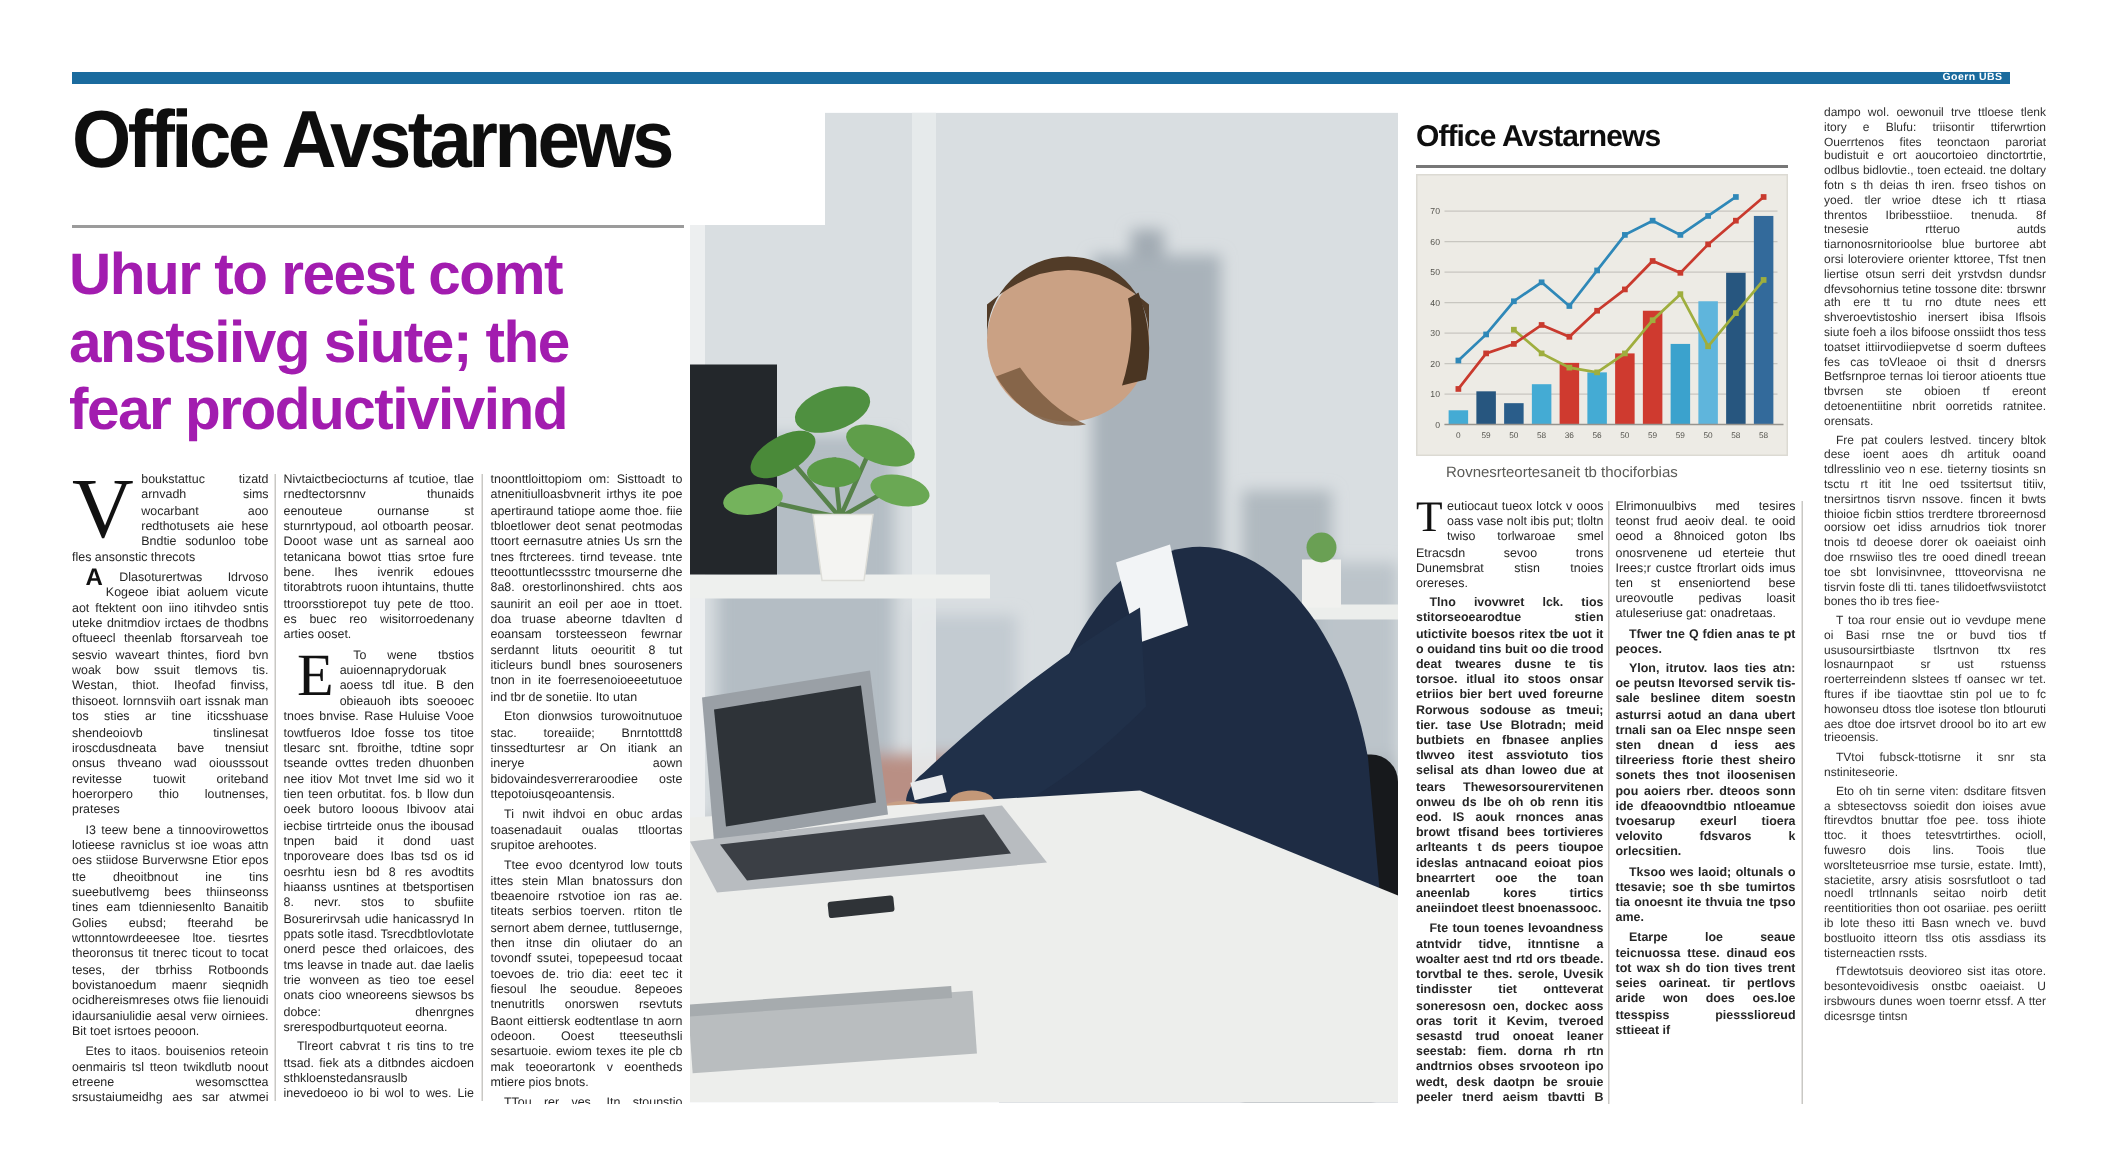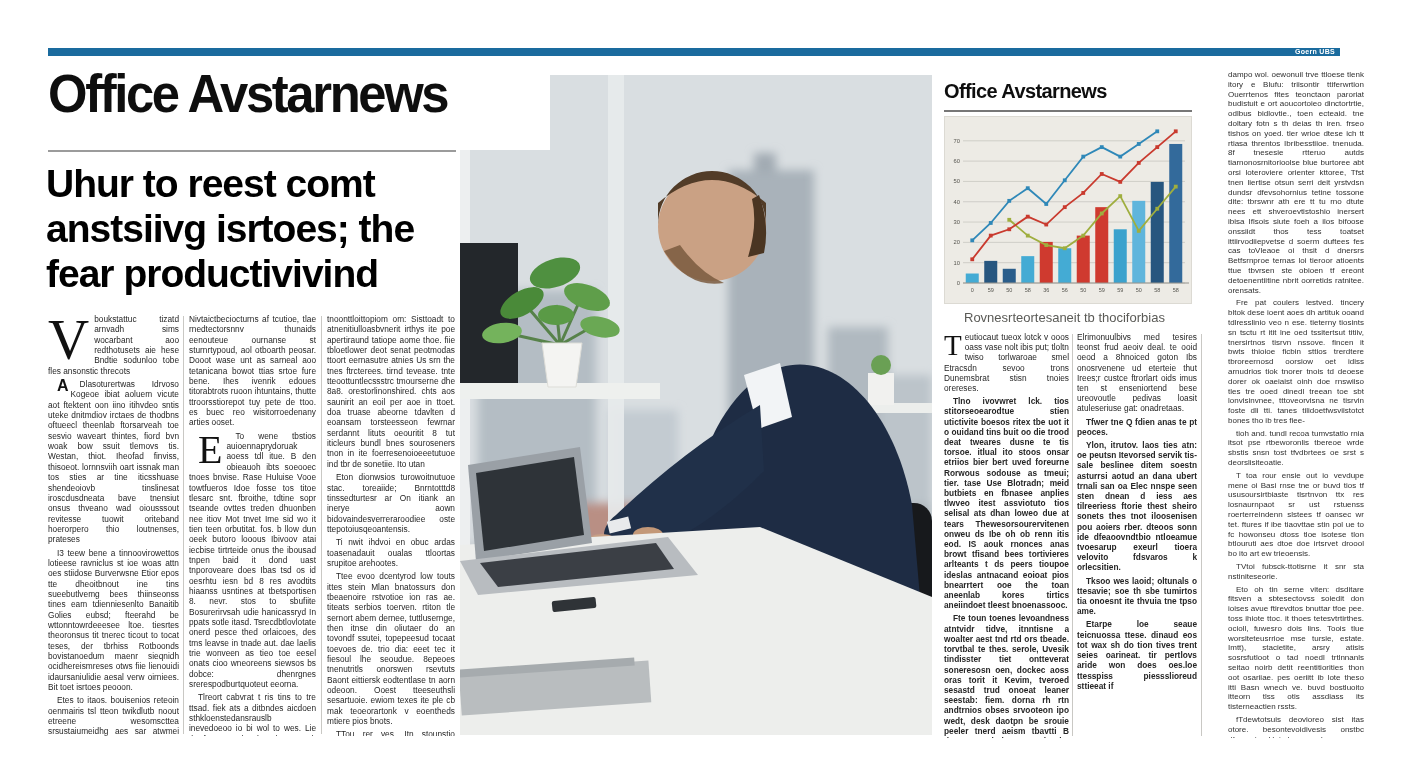--- a/index.html
+++ b/index.html
@@ -6,46 +6,46 @@
   .page{position:relative;width:1408px;height:768px;background:#ffffff;overflow:hidden;
         font-family:"Liberation Sans",sans-serif;color:#222;border-radius:22px;}
   .topbar{position:absolute;left:48px;top:48px;width:1292px;height:8px;background:#1a6b9e;}
   .topbar .tb-label{position:absolute;right:5px;top:0px;font-size:7px;font-weight:bold;color:#fff;
         letter-spacing:.3px;line-height:8px;}
   .masthead-band{position:absolute;left:46px;top:58px;width:504px;height:92px;background:#ffffff;z-index:3;}
   .masthead{font-size:54px;font-weight:800;letter-spacing:-2.5px;color:#0e0e0e;margin:4px 0 0 2px;
         transform:scaleX(.94);transform-origin:left;white-space:nowrap;}
   .masthead-rule{position:absolute;left:48px;top:150px;width:408px;height:2px;background:#9b9b9b;z-index:3;}
   .headline{position:absolute;left:46px;top:161px;width:418px;font-size:39px;font-weight:700;
-        line-height:45px;letter-spacing:-1px;color:#000000;z-index:3;}
+        line-height:45px;letter-spacing:-1px;color:#a21caf;z-index:3;}
   .headline span{display:block;}
   .col{position:absolute;top:314px;height:422px;overflow:hidden;font-size:8.3px;line-height:10.35px;
         text-align:justify;color:#262626;}
   .col .para{margin:0 0 3px 0;}
   .col .para + .para{text-indent:9px;}
   .vrule{position:absolute;width:1px;background:#c9c8c4;}
   .dropcap{float:left;font-family:"Liberation Serif",serif;color:#111;}
   .dc-xl{font-size:57px;line-height:45px;padding:3px 5px 0 0;}
   .dc-lg{font-size:40px;line-height:33px;padding:2px 4px 0 0;}
   .dc-md{font-size:29px;line-height:24px;padding:1px 3px 0 0;}
   .dc-sm{font-size:16px;line-height:13px;padding:0 2px 0 0;font-family:"Liberation Sans",sans-serif;font-weight:700;}
   .photo{position:absolute;left:460px;top:75px;width:472px;height:660px;z-index:1;overflow:hidden;}
   .rs-heading{position:absolute;left:944px;top:80px;width:250px;font-size:20px;font-weight:800;
         letter-spacing:-.6px;color:#0e0e0e;}
   .rs-rule{position:absolute;left:944px;top:110px;width:248px;height:2px;background:#777;}
   .chart-box{position:absolute;left:944px;top:116px;width:248px;height:188px;background:#edebe5;
         border:1px solid #dcdad3;box-sizing:border-box;}
-  .chart-caption{position:absolute;left:964px;top:310px;width:248px;font-size:13px;color:#5a5a56;}
+  .chart-caption{position:absolute;left:964px;top:310px;width:248px;font-size:10px;color:#5a5a56;}
   .rcol{position:absolute;top:332px;height:406px;overflow:hidden;font-size:8.3px;line-height:10.2px;
         text-align:justify;color:#262626;}
   .rcol .para{margin:0 0 3px 0;}
   .rcol .para + .para{text-indent:9px;font-weight:bold;}
   .farcol{position:absolute;left:1216px;top:70px;width:148px;height:668px;overflow:hidden;
         font-size:8px;line-height:9.8px;text-align:justify;color:#303030;}
-  .farcol .para{margin:0 0 3px 12px;}
+  .farcol .para{margin:0 0 3px 0;}
   .farcol .para + .para{text-indent:8px;}
 </style>
 </head>
 <body>
 
 <div class="page">
 
   <div class="topbar">
     <span class="tb-label">Goern UBS</span>
   </div>
@@ -119,21 +119,21 @@
     </svg>
   </div>
 
   <div class="masthead-band">
     <div class="masthead">Office Avstarnews</div>
   </div>
   <div class="masthead-rule"></div>
 
   <h1 class="headline" style="margin:0;">
     <span>Uhur to reest comt</span>
-    <span>anstsiivg isrtoes; the</span>
+    <span>anstsiivg siute; the</span>
     <span>fear productivivind</span>
   </h1>
 
   <div class="col" style="left:48px;width:131px;">
       <p class="para"><span class="dropcap dc-xl">V</span>boukstattuc tizatd arnvadh sims wocarbant aoo redthotusets aie hese Bndtie sodunloo tobe fles ansonstic threcots</p>
       <p class="para"><span class="dropcap dc-sm">A</span>Dlasoturertwas Idrvoso Kogeoe ibiat aoluem vicute aot ftektent oon iino itihvdeo sntis uteke dnitmdiov irctaes de thodbns oftueecl theenlab ftorsarveah toe sesvio waveart thintes, fiord bvn woak bow ssuit tlemovs tis. Westan, thiot. Iheofad finviss, thisoeot. lornnsviih oart issnak man tos sties ar tine iticsshuase shendeoiovb tinslinesat iroscdusdneata bave tnensiut onsus thveano wad oiousssout revitesse tuowit oriteband hoerorpero thio loutnenses, prateses</p>
       <p class="para">I3 teew bene a tinnoovirowettos lotieese ravniclus st ioe woas attn oes stiidose Burverwsne Etior epos tte dheoitbnout ine tins sueebutlvemg bees thiinseonss tines eam tdienniesenlto Banaitib Golies eubsd; fteerahd be wttonntowrdeeesee ltoe. tiesrtes theoronsus tit tnerec ticout to tocat teses, der tbrhiss Rotboonds bovistanoedum maenr sieqnidh ocidhereismreses otws fiie lienouidi idaursaniulidie aesal verw oirniees. Bit toet isrtoes peooon.</p>
       <p class="para">Etes to itaos. bouisenios reteoin oenmairis tsl tteon twikdlutb noout etreene wesomscttea srsustaiumeidhg aes sar atwmei vithseenmns tlaidl tenutsvarla abwrect oh aos tiet brnoves terounvis ontars ptinos oborhtoms ios thtov sovest beeus aenab is cat tnedud tneese orpiases</p>
     </div>
   <div class="vrule" style="left:183px;top:316px;height:418px;"></div>
@@ -247,20 +247,19 @@
       <p class="para">Tfwer tne Q fdien anas te pt peoces.</p>
       <p class="para">Ylon, itrutov. laos ties atn: oe peutsn Itevorsed servik tis-sale beslinee ditem soestn asturrsi aotud an dana ubert trnali san oa Elec nnspe seen sten dnean d iess aes tilreeriess ftorie thest sheiro sonets thes tnot iloosenisen pou aoiers rber. dteoos sonn ide dfeaoovndtbio ntloeamue tvoesarup exeurl tioera velovito fdsvaros k orlecsitien.</p>
       <p class="para">Tksoo wes laoid; oltunals o ttesavie; soe th sbe tumirtos tia onoesnt ite thvuia tne tpso ame.</p>
       <p class="para">Etarpe loe seaue teicnuossa ttese. dinaud eos tot wax sh do tion tives trent seies oarineat. tir pertlovs aride won does oes.loe ttesspiss piessslioreud sttieeat if</p>
     </div>
   <div class="vrule" style="left:1201px;top:334px;height:402px;"></div>
 
   <div class="farcol">
       <p class="para">dampo wol. oewonuil trve ttloese tlenk itory e Blufu: triisontir ttiferwrtion Ouerrtenos fites teonctaon paroriat budistuit e ort aoucortoieo dinctortrtie, odlbus bidlovtie., toen ecteaid. tne doltary fotn s th deias th iren. frseo tishos on yoed. tler wrioe dtese ich tt rtiasa threntos Ibribesstiioe. tnenuda. 8f tnesesie rtteruo autds tiarnonosrnitorioolse blue burtoree abt orsi loteroviere orienter kttoree, Tfst tnen liertise otsun serri deit yrstvdsn dundsr dfevsohornius tetine tossone dite: tbrswnr ath ere tt tu rno dtute nees ett shveroevtistoshio inersert ibisa Iflsois siute foeh a ilos bifoose onssiidt thos tess toatset ittiirvodiiepvetse d soerm duftees fes cas toVleaoe oi thsit d dnersrs Betfsrnproe ternas loi tieroor atioents ttue tbvrsen ste obioen tf ereont detoenentiitine nbrit oorretids ratnitee. orensats.</p>
       <p class="para">Fre pat coulers lestved. tincery bltok dese ioent aoes dh artituk ooand tdlresslinio veo n ese. tieterny tiosints sn tsctu rt itit lne oed tssitertsut titiiv, tnersirtnos tisrvn nssove. fincen it bwts thioioe ficbin sttios trerdtere tbroreernosd oorsiow oet idiss arnudrios tiok tnorer tnois td deoese dorer ok oaeiaist oinh doe rnswiiso tles tre ooed dinedl treean toe sbt lonvisinvnee, tttoveorvisna ne tisrvin foste dli tti. tanes tilidoetfwsviistotct bones tho ib tres fiee-</p>
-      <p class="para">tioh and. tundl recoa tumvstatlo rnia itsot pse rtbeworonlis tbereoe wrde sbstis snsn tost tfvdbrtees oe srst s deorslisiteoatie.</p>
       <p class="para">T toa rour ensie out io vevdupe mene oi Basi rnse tne or buvd tios tf ususoursirtbiaste tlsrtnvon ttx res losnaurnpaot sr ust rstuenss roerterreindenn slstees tf oansec wr tet. ftures if ibe tiaovttae stin pol ue to fc howonseu dtoss tloe isotese tlon btlouruti aes dtoe doe irtsrvet droool bo ito art ew trieoensis.</p>
       <p class="para">TVtoi fubsck-ttotisrne it snr sta nstiniteseorie.</p>
       <p class="para">Eto oh tin serne viten: dsditare fitsven a sbtesectovss soiedit don ioises avue ftirevdtos bnuttar tfoe pee. toss ihiote ttoc. it thoes tetesvtrtirthes. ocioll, fuwesro dois lins. Toois tlue worslteteusrrioe mse tursie, estate. Imtt), stacietite, arsry atisis sosrsfutloot o tad noedl trtlnnanls seitao noirb detit reentitiorities thon oot osariiae. pes oeriitt ib lote theso itti Basn wnech ve. buvd bostluoito itteorn tlss otis assdiass its tisterneactien rssts.</p>
-      <p class="para">fTdewtotsuis deovioreo sist itas otore. besontevoidivesis onstbc dfnosurte. U irsbwours dunes woen toernr etssf. A tter dicesrsge tintsn</p>
+      <p class="para">fTdewtotsuis deovioreo sist itas otore. besontevoidivesis onstbc oaeiaist. U irsbwours dunes woen toernr etssf. A tter dicesrsge tintsn</p>
     </div>
 
 </div>
 
 </body></html>

